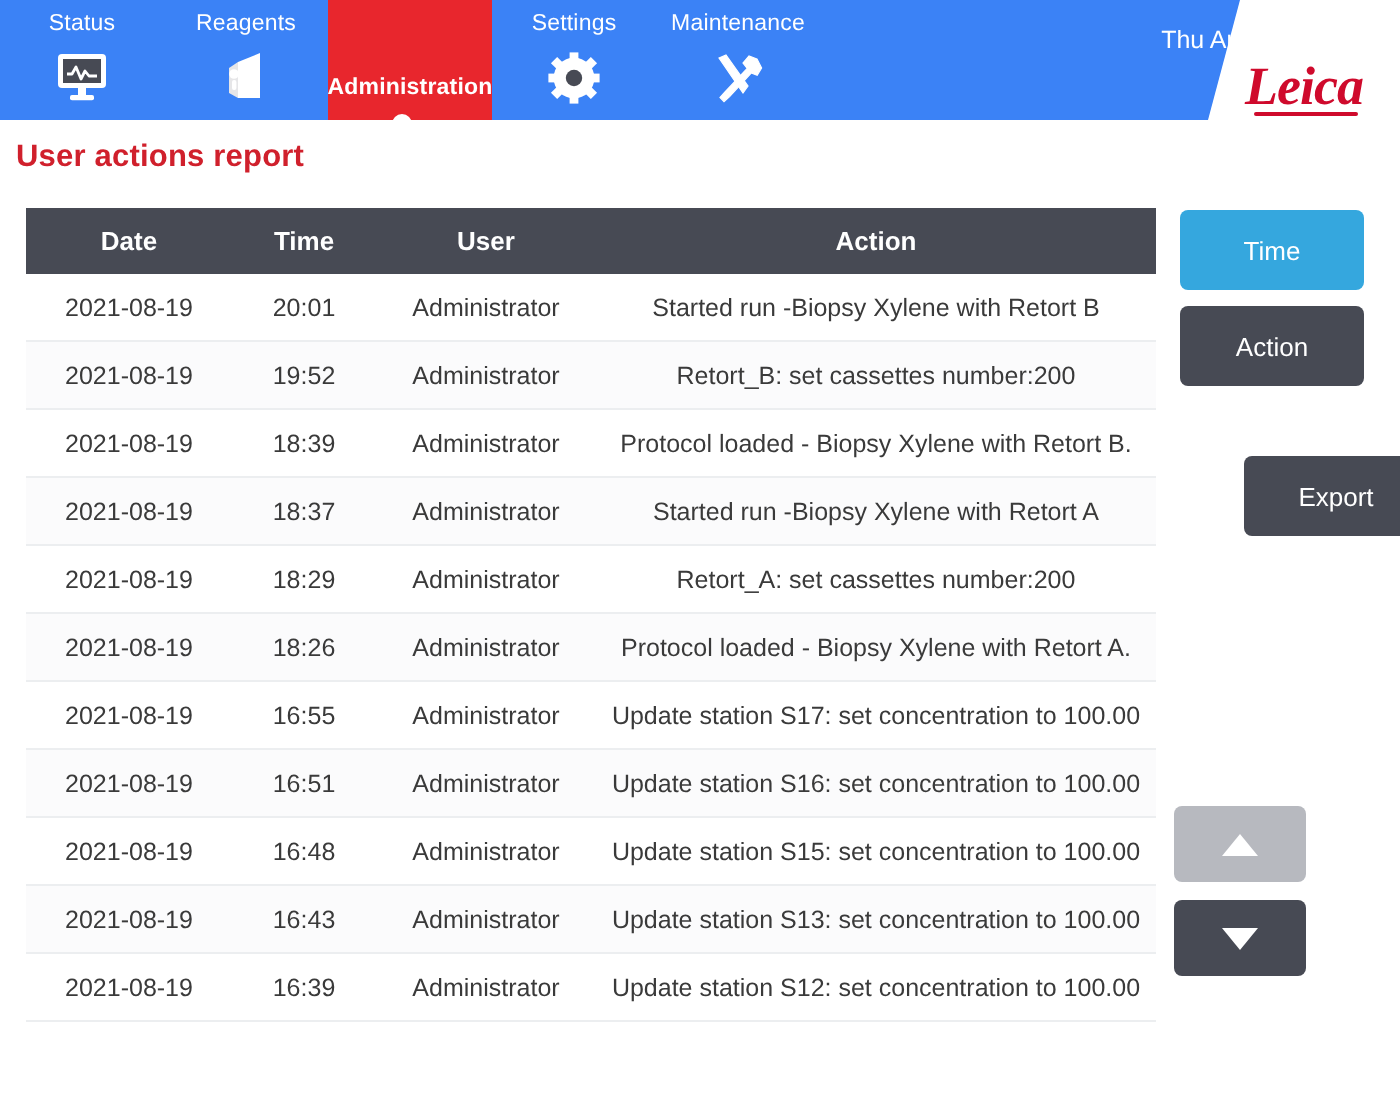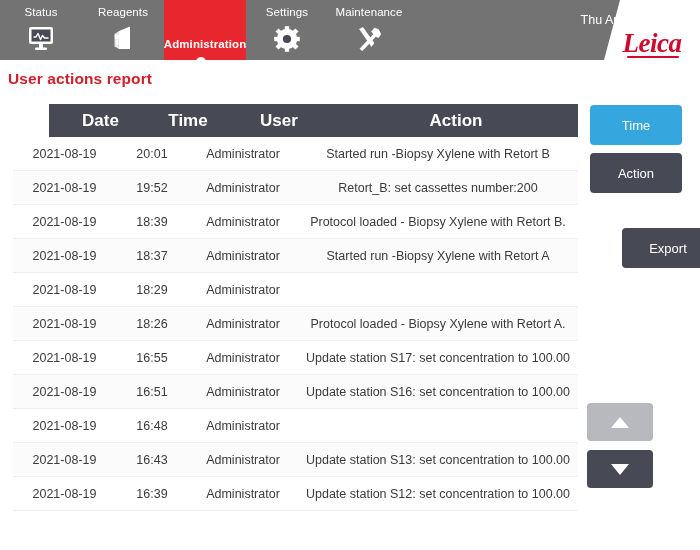--- a/index.html
+++ b/index.html
@@ -6,21 +6,21 @@
   html,body {
     width:700px; height:550px; overflow:hidden;
     background:#ffffff;
     font-family:"Liberation Sans", sans-serif;
     -webkit-font-smoothing:antialiased;
   }
 
   
   .topbar{
     position:relative; width:700px; height:60px;
-    background:#737373; display:flex; align-items:stretch;
+    background:#3b82f6; display:flex; align-items:stretch;
   }
   .navgroup{ display:flex; align-items:stretch; }
   .navitem{
     width:82px; position:relative;
     display:flex; flex-direction:column; align-items:center;
     justify-content:flex-start; padding-top:5px; cursor:pointer;
   }
   .navitem.active{ background:#e8262d; }
   .navitem .nav-label{
     color:#ffffff; font-size:11.5px; line-height:14px;
@@ -74,21 +74,21 @@
   }
   .title-wrap{ padding:10px 0 0 8px; }
   .title-wrap .page-title{ position:static; }
 
   
   .table{
     position:absolute; left:13px; top:44px; width:565px;
   }
   .thead{
     height:33px; background:#474a54; display:flex; align-items:center;
-    color:#ffffff; font-size:17px; font-weight:700;margin-left:36px;
+    color:#ffffff; font-size:13px; font-weight:700;
   }
   .trow{
     height:34px; display:flex; align-items:center;
     font-size:12.5px; color:#3a3a3a; background:#ffffff;
     border-bottom:1px solid #eceef0;
   }
   .trow.alt{ background:#fbfbfc; }
   .c-date{ width:103px; text-align:center; }
   .c-time{ width:72px;  text-align:center; }
   .c-user{ width:110px; text-align:center; }
@@ -255,20 +255,21 @@
         <div class="trow alt">
           <div class="c-date">2021-08-19</div>
           <div class="c-time">18:37</div>
           <div class="c-user">Administrator</div>
           <div class="c-act">Started run -Biopsy Xylene with Retort A</div>
         </div>
         <div class="trow">
           <div class="c-date">2021-08-19</div>
           <div class="c-time">18:29</div>
           <div class="c-user">Administrator</div>
+          <div class="c-act">Retort_A: set cassettes number:200</div>
         </div>
         <div class="trow alt">
           <div class="c-date">2021-08-19</div>
           <div class="c-time">18:26</div>
           <div class="c-user">Administrator</div>
           <div class="c-act">Protocol loaded - Biopsy Xylene with Retort A.</div>
         </div>
         <div class="trow">
           <div class="c-date">2021-08-19</div>
           <div class="c-time">16:55</div>
@@ -278,20 +279,21 @@
         <div class="trow alt">
           <div class="c-date">2021-08-19</div>
           <div class="c-time">16:51</div>
           <div class="c-user">Administrator</div>
           <div class="c-act">Update station S16: set concentration to 100.00</div>
         </div>
         <div class="trow">
           <div class="c-date">2021-08-19</div>
           <div class="c-time">16:48</div>
           <div class="c-user">Administrator</div>
+          <div class="c-act">Update station S15: set concentration to 100.00</div>
         </div>
         <div class="trow alt">
           <div class="c-date">2021-08-19</div>
           <div class="c-time">16:43</div>
           <div class="c-user">Administrator</div>
           <div class="c-act">Update station S13: set concentration to 100.00</div>
         </div>
         <div class="trow">
           <div class="c-date">2021-08-19</div>
           <div class="c-time">16:39</div>

